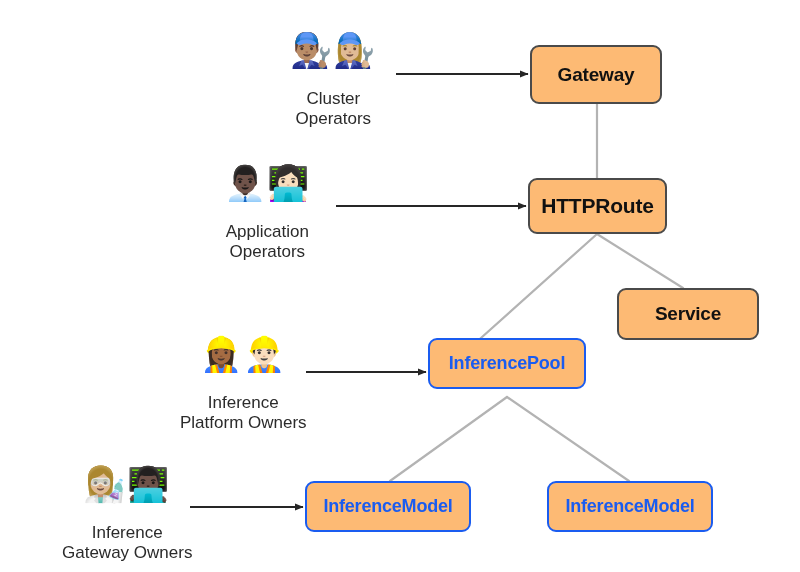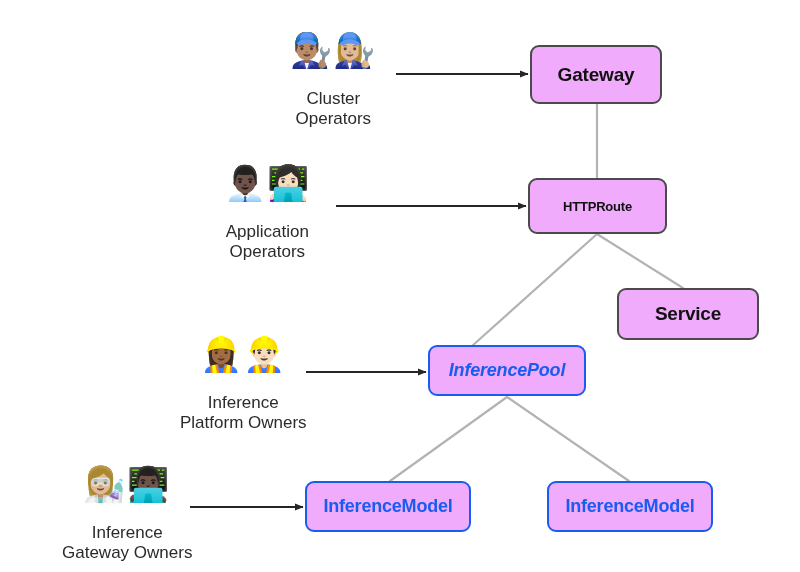--- a/index.html
+++ b/index.html
@@ -23,21 +23,21 @@
     height: 572px;
     pointer-events: none;
   }
   .node {
     position: absolute;
     box-sizing: border-box;
     display: flex;
     align-items: center;
     justify-content: center;
     border-radius: 9px;
-    background: #f0abfc;
+    background: #fdba74;
     font-weight: bold;
     letter-spacing: -0.2px;
     z-index: 3;
   }
   .node.std {
     border: 2.2px solid #4a4a4a;
     color: #111111;
   }
   .node.blue {
     border: 2.4px solid #1a5cf0;
@@ -88,27 +88,27 @@
         <line x1="336" y1="206" x2="526" y2="206" stroke="#262626" stroke-width="2.2" marker-end="url(#arrowhead)"></line>
         <line x1="306" y1="372" x2="426" y2="372" stroke="#262626" stroke-width="2.2" marker-end="url(#arrowhead)"></line>
         <line x1="190" y1="507" x2="303" y2="507" stroke="#262626" stroke-width="2.2" marker-end="url(#arrowhead)"></line>
       </g>
   </svg>
 
   <div id="nodes-layer">
       <div class="node std" style="left: 530px; top: 45px; width: 132px; height: 59px; font-size: 19px;">
         <span>Gateway</span>
       </div>
-      <div class="node std" style="left: 528px; top: 178px; width: 139px; height: 56px; font-size: 13px; text-align: center;">
+      <div class="node std" style="left: 528px; top: 178px; width: 139px; height: 56px; font-size: 21px; text-align: center;">
         <span>HTTPRoute</span>
       </div>
       <div class="node std" style="left: 611px; top: 288px; width: 142px; height: 52px; font-size: 19px; margin-left: 6px;">
         <span>Service</span>
       </div>
-      <div class="node blue" style="left: 428px; top: 345px; width: 158px; height: 51px; font-size: 18px; font-style: italic;">
+      <div class="node blue" style="left: 428px; top: 338px; width: 158px; height: 51px; font-size: 18px;">
         <span>InferencePool</span>
       </div>
       <div class="node blue" style="left: 305px; top: 481px; width: 166px; height: 51px; font-size: 18px;">
         <span>InferenceModel</span>
       </div>
       <div class="node blue" style="left: 547px; top: 481px; width: 166px; height: 51px; font-size: 18px;">
         <span>InferenceModel</span>
       </div>
     </div>
   <div id="actors-layer">

